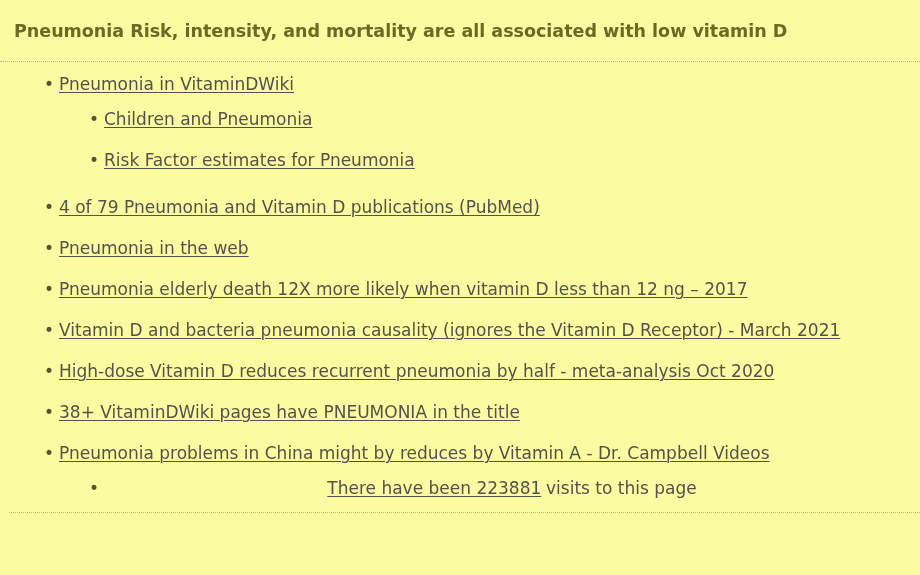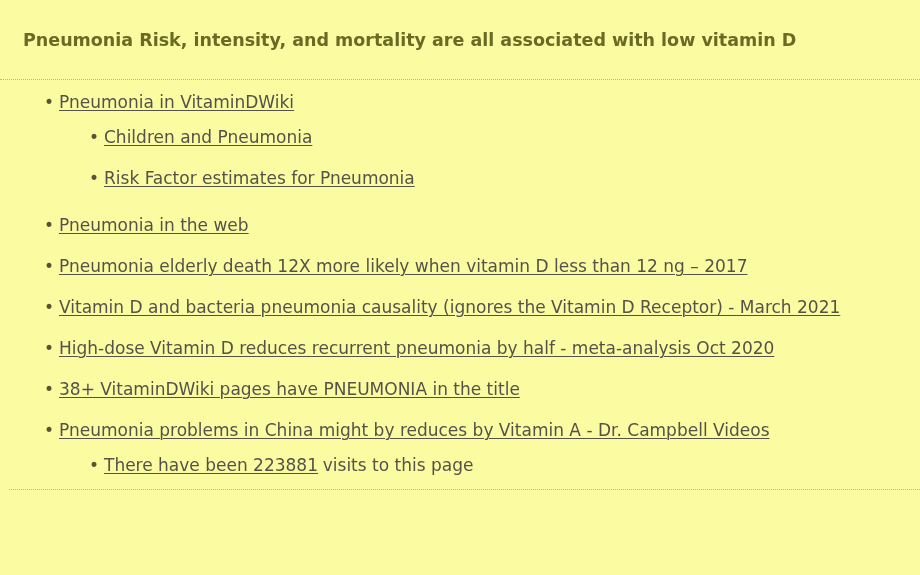--- a/index.html
+++ b/index.html
@@ -17,21 +17,21 @@
     height: 575px;
     background: var(--bg);
     font-family: "DejaVu Sans", "Liberation Sans", sans-serif;
     overflow: hidden;
   }
   .header {
     padding: 20px 14px 18px 14px;
     border-bottom: 1px dotted var(--divider);
   }
   .header h1 {
-    margin: 9px;
+    margin: 0;
     font-size: 17.5px;
     line-height: 23px;
     font-weight: bold;
     color: var(--title);
   }
   .content {
     padding-bottom: 13px;
   }
   ul.toplist {
     margin: 12px 0 0 0;
@@ -50,21 +50,21 @@
     position: absolute;
     left: -15px;
     top: 0;
     color: var(--bullet);
   }
   ul.sublist {
     margin: 14px 0 26px 0;
     padding: 0 0 0 45px;
     list-style: none;
   }
-  ul.sublist.visits { margin-bottom: 0; }
+  ul.sublist.visits { margin-bottom: 0; text-align: center; }
   ul.sublist.visits li { margin-bottom: 0; }
   ul.toplist > li:last-child { margin-bottom: 0; }
   a.pagelink {
     color: var(--link);
     text-decoration: underline;
     text-decoration-thickness: 1px;
     text-underline-offset: 2px;
     cursor: pointer;
     margin-top: 7px;
   }
@@ -91,20 +91,23 @@
       <ul class="sublist">
         <li>
           <a href="#" class="pagelink">Children and Pneumonia</a>
         </li>
         <li>
           <a href="#" class="pagelink">Risk Factor estimates for Pneumonia</a>
         </li>
       </ul>
     </li>
     <li>
+      <a href="#" class="pagelink">4 of 79 Pneumonia and Vitamin D publications (PubMed)</a>
+    </li>
+    <li>
       <a href="#" class="pagelink">Pneumonia in the web</a>
     </li>
     <li>
       <a href="#" class="pagelink">Pneumonia elderly death 12X more likely when vitamin D less than 12 ng – 2017</a>
     </li>
     <li>
       <a href="#" class="pagelink">Vitamin D and bacteria pneumonia causality (ignores the Vitamin D Receptor) - March 2021</a>
     </li>
     <li>
       <a href="#" class="pagelink">High-dose Vitamin D reduces recurrent pneumonia by half - meta-analysis Oct 2020</a>

